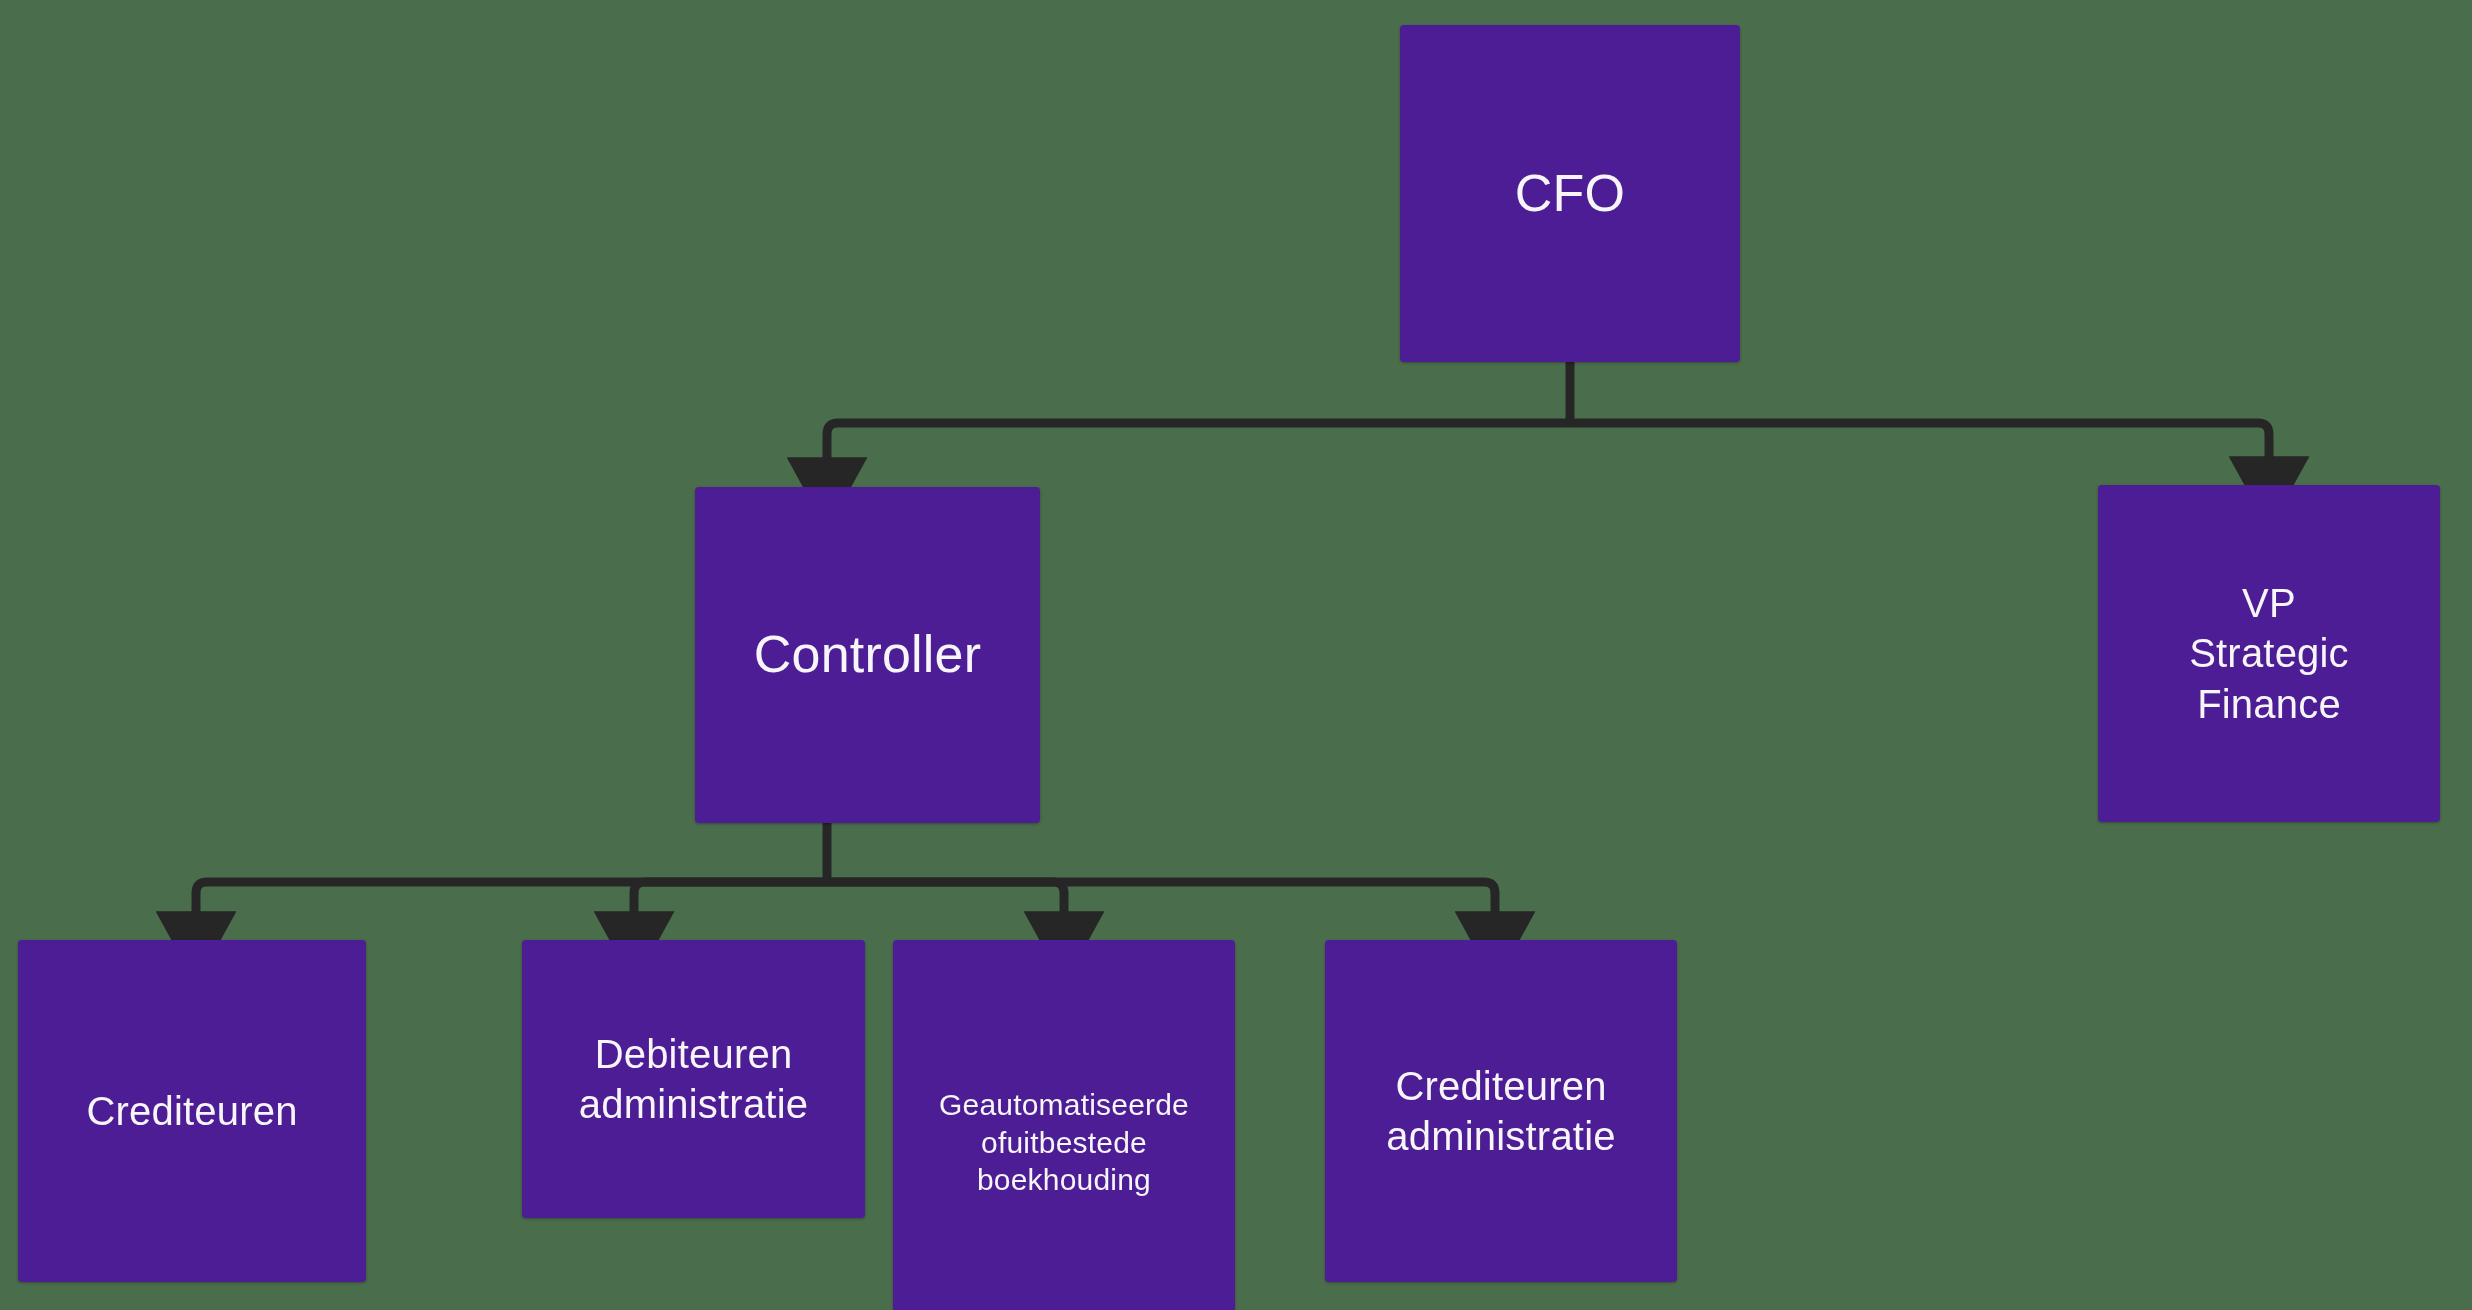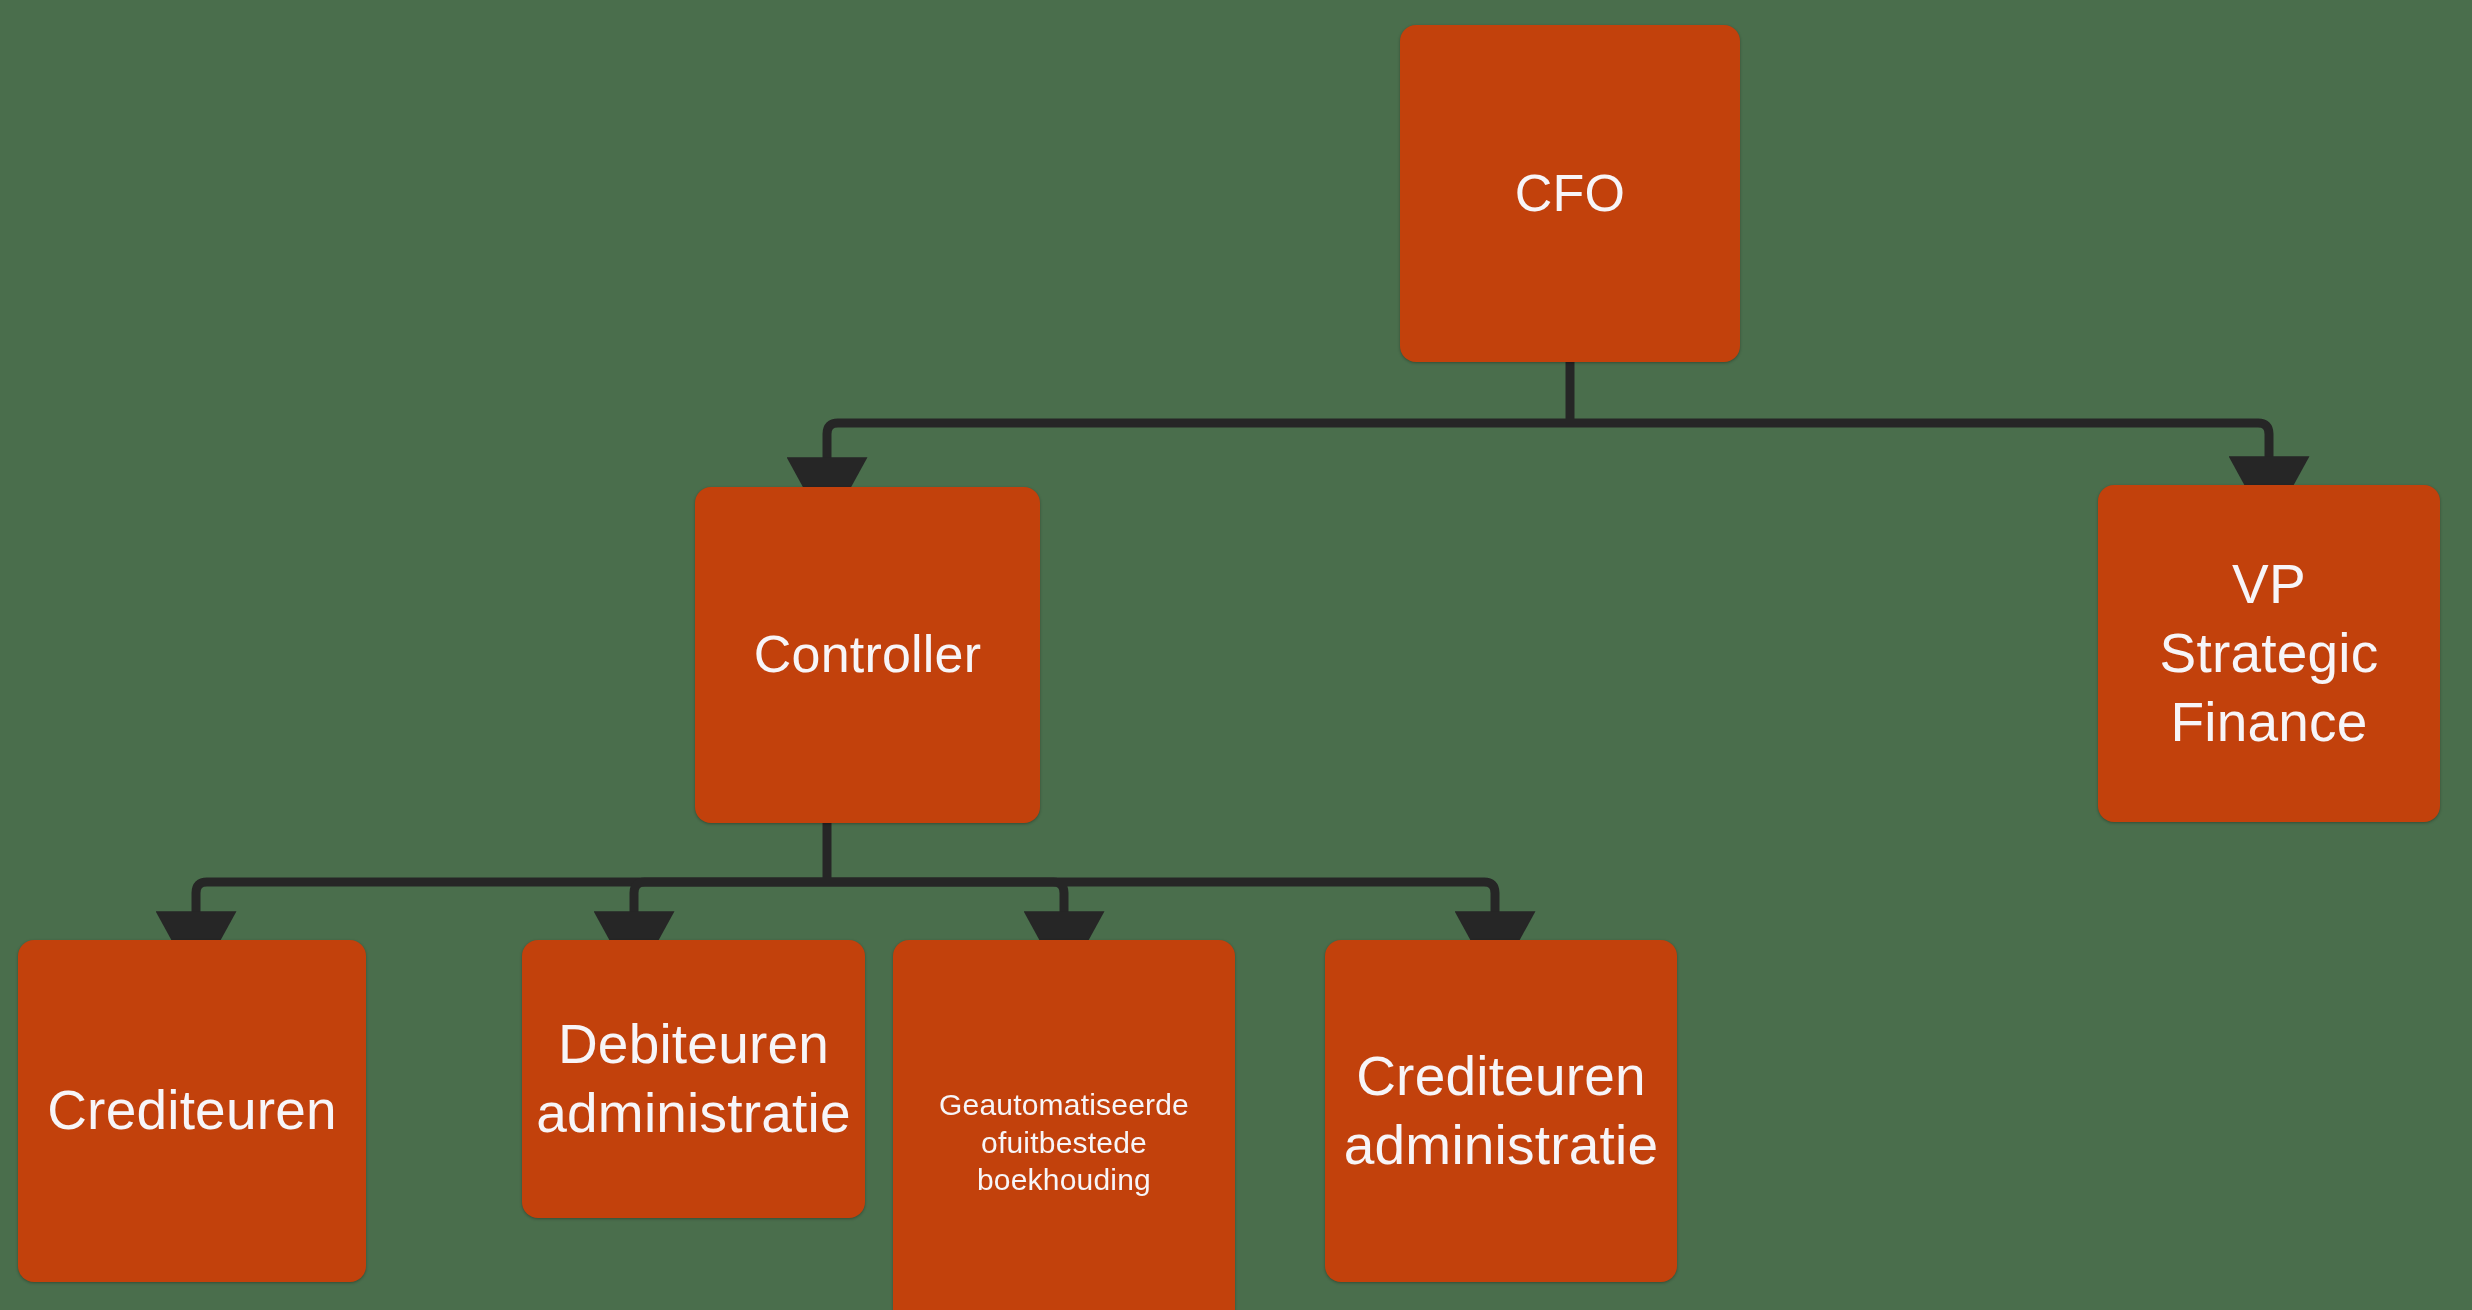--- a/index.html
+++ b/index.html
@@ -22,40 +22,40 @@
     position: absolute;
     left: 0;
     top: 0;
     width: 2472px;
     height: 1310px;
     pointer-events: none;
   }
   .node {
     position: absolute;
     box-sizing: border-box;
-    background: #c2410c;
-    border-radius: 16px;
+    background: #4c1d95;
+    border-radius: 4px;
     display: flex;
     align-items: center;
     justify-content: center;
     text-align: center;
     color: #f7f5f8;
     font-weight: 400;
     line-height: 1.26;
     letter-spacing: 0.2px;
     padding: 6px 24px;
     box-shadow: 0 1px 3px rgba(0,0,0,0.30);
     z-index: 2;
   }
   .node-label {
     white-space: pre-line;
     display: block;
   }
   .size-lg  { font-size: 52px; }
-  .size-md  { font-size: 55px; }
+  .size-md  { font-size: 40px; }
   .size-sm  { font-size: 30px; }
 
   
   #node-cfo        { left: 1400px; top: 25px;  width: 340px; height: 337px; }
   #node-controller { left: 655px;  top: 487px; width: 345px; height: 336px; margin-left: 40px; }
   #node-vp         { left: 2098px; top: 485px; width: 342px; height: 337px; }
   #node-belastingen     { left: 18px;   top: 940px; width: 348px; height: 342px; }
   #node-debiteuren      { left: 488px;  top: 940px; width: 343px; height: 278px; margin-left: 34px; }
   #node-boekhouding     { left: 893px;  top: 940px; width: 342px; height: 405px; }
   #node-crediteuren     { left: 1325px; top: 940px; width: 352px; height: 342px; }

